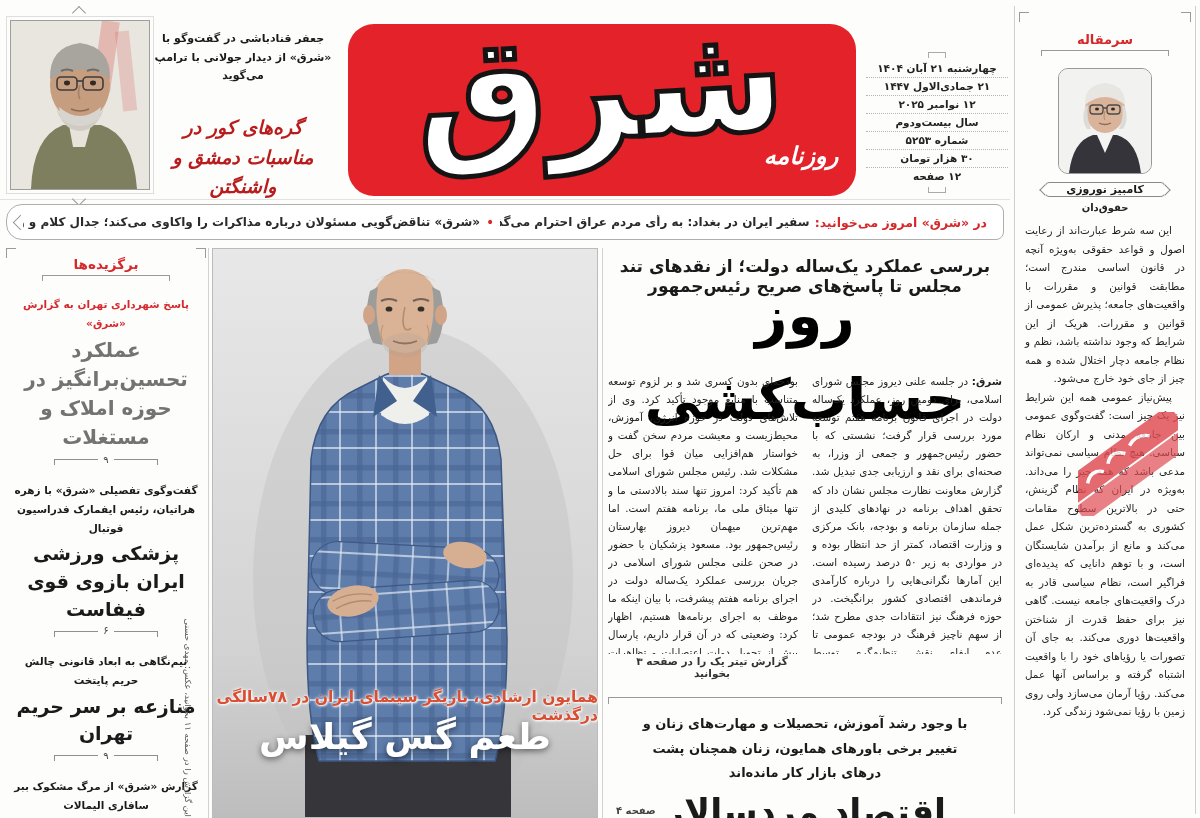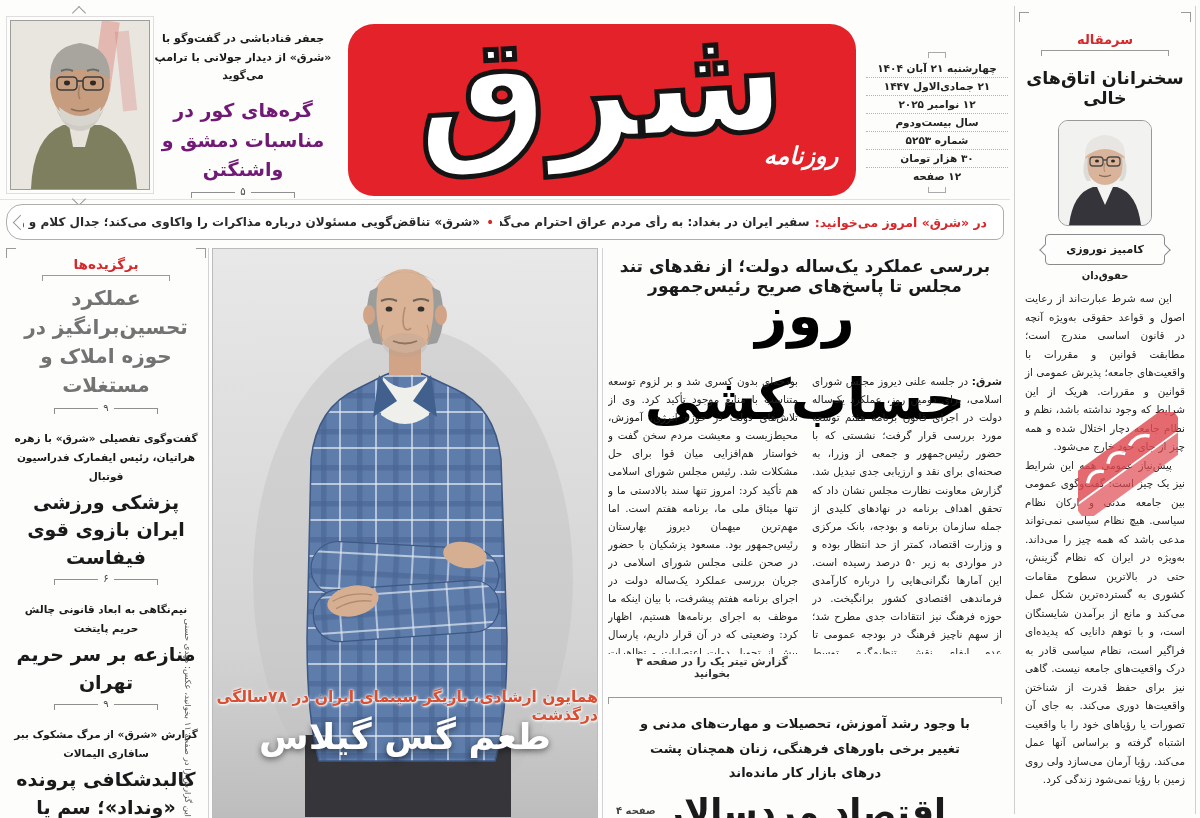--- a/index.html
+++ b/index.html
@@ -23,21 +23,21 @@
   .hdr-rule span{flex:1;border-top:1px solid #9a9a9a;position:relative;height:5px;}
   .hdr-rule span::before{content:"";position:absolute;width:1px;height:6px;background:#9a9a9a;top:-1px;}
   .hdr-rule span:first-child::before{right:0;}
   .hdr-rule span:last-child::before{left:0;}
 
   
   .tl-photo{left:10px;top:20px;width:138px;height:168px;border:1px solid #9d9d9d;outline:1px solid #e0dedc;outline-offset:3px;background:#e9e6e1;}
   .chev{position:absolute;width:9px;height:9px;border-left:1px solid #999;border-top:1px solid #999;}
   .tl-text{left:150px;top:30px;width:186px;text-align:center;}
   .tl-kicker{font-size:11px;font-weight:bold;line-height:1.7;}
-  .tl-headline{font-size:19px;font-weight:600;line-height:1.55;margin-top:10px;color:#701a75;}
+  .tl-headline{font-size:19px;font-weight:600;line-height:1.55;margin-top:27px;color:#b91c1c;font-style:italic;}
 
   
   .logo-box{left:348px;top:24px;width:508px;height:172px;background:#e32229;border-radius:26px;}
   .logo-text{left:340px;top:-38px;width:520px;height:250px;font-size:148px;font-weight:bold;color:#fff;text-align:center;line-height:250px;-webkit-text-stroke:5px #141414;transform:rotate(-3deg);letter-spacing:-6px;}
   .logo-tag{left:746px;top:142px;width:110px;font-size:24px;font-style:italic;color:#fff;text-align:center;font-weight:bold;}
 
   .datebox{left:866px;top:52px;width:142px;}
   .datebox .cap{width:16px;height:5px;border:1px solid #aaa;border-bottom:none;margin:0 auto 2px;}
   .datebox .cap.b{border-bottom:1px solid #aaa;border-top:none;margin-top:2px;}
   .daterow{font-size:10.5px;font-weight:600;text-align:center;padding:2px 0 3px;border-bottom:1px dotted #b5b5b5;color:#222;}
@@ -78,21 +78,21 @@
   .second-rule::after{left:0;}
   .second-kicker{font-size:13px;font-weight:bold;line-height:1.9;margin-top:8px;padding:0 26px;}
   .second-head{font-size:35px;font-weight:bold;margin-top:6px;letter-spacing:-1px;}
   .second-page{position:absolute;left:10px;bottom:2px;font-size:10px;font-weight:bold;color:#444;}
 
   
   .editorial{left:1014px;top:6px;width:182px;height:808px;border-left:1px solid #cfcfcf;border-right:1px solid #cfcfcf;box-sizing:border-box;overflow:hidden;}
   .ed-title{color:#d6292c;font-size:13px;font-weight:bold;text-align:center;margin-top:26px;letter-spacing:1px;}
   .ed-head{font-size:17.5px;font-weight:600;text-align:center;margin-top:12px;}
   .ed-photo{width:92px;height:104px;border:1px solid #999;border-radius:10px;margin:12px auto 0;overflow:hidden;background:#f1f1ef;}
-  .ed-badge{width:118px;margin:8px auto 0;border:1px solid #8a8a8a;border-radius:4px;font-size:11px;font-weight:bold;text-align:center;padding:8px 0;position:relative;}
+  .ed-badge{width:118px;margin:8px auto 0;border:1px solid #8a8a8a;border-radius:4px;font-size:11px;font-weight:bold;text-align:center;padding:0 0;position:relative;}
   .ed-badge::before,.ed-badge::after{content:"";position:absolute;top:50%;width:7px;height:7px;border:1px solid #8a8a8a;transform:translateY(-50%) rotate(45deg);background:#fff;}
   .ed-badge::before{right:-5px;border-left:none;border-bottom:none;}
   .ed-badge::after{left:-5px;border-right:none;border-top:none;}
   .ed-role{font-size:10px;font-weight:bold;text-align:center;margin-top:5px;color:#222;}
   .ed-body{padding:8px 10px 0;font-size:10.4px;line-height:1.78;text-align:justify;color:#1f1f1f;}
   .ed-body p{margin:0;text-indent:13px;}
   .ribbon{left:1078px;top:412px;width:100px;height:104px;pointer-events:none;}
 </style>
 </head>
 <body>
@@ -162,20 +162,21 @@
 <aside class="abs highlights">
   <div class="cnr tl" style="right:0;top:0;"></div>
   <div class="cnr tr" style="left:0;top:0;"></div>
   <div class="hl-title">برگزیده‌ها</div>
   <div class="hdr-rule">
       <span></span>
       <span></span>
     </div>
 
   <div>
+    <div class="hl-kicker red">پاسخ شهرداری تهران به گزارش «شرق»</div>
     <div class="hl-head red">عملکرد تحسین‌برانگیز در حوزه املاک و مستغلات</div>
     <div class="pagemark">
         <span class="pm-line pm-r"></span>
         <span class="pm-num">۹</span>
         <span class="pm-line pm-l"></span>
       </div>
   </div>
 
   <div>
     <div class="hl-kicker">گفت‌وگوی تفصیلی «شرق» با زهره هراتیان، رئیس ایفمارک فدراسیون فوتبال</div>
@@ -266,34 +267,33 @@
   <span class="lead">شرق:</span>
   <span>در جلسه علنی دیروز مجلس شورای اسلامی، برای دومین روز، عملکرد یک‌ساله دولت در اجرای قانون برنامه هفتم توسعه مورد بررسی قرار گرفت؛ نشستی که با حضور رئیس‌جمهور و جمعی از وزرا، به صحنه‌ای برای نقد و ارزیابی جدی تبدیل شد. گزارش معاونت نظارت مجلس نشان داد که تحقق اهداف برنامه در نهادهای کلیدی از جمله سازمان برنامه و بودجه، بانک مرکزی و وزارت اقتصاد، کمتر از حد انتظار بوده و در مواردی به زیر ۵۰ درصد رسیده است. این آمارها نگرانی‌هایی را درباره کارآمدی فرماندهی اقتصادی کشور برانگیخت. در حوزه فرهنگ نیز انتقادات جدی مطرح شد؛ از سهم ناچیز فرهنگ در بودجه عمومی تا عدم ایفای نقش تنظیم‌گری توسط دستگاه‌های مسئول. در کنار مباحث درمان؛ موضوعات اقتصاد و کالابرگ و ... هم پایشان در مباحث روز باز شد تا صحن علنی محلی برای حساب‌کشی از وزرای اقتصادی کابینه هم تبدیل شود. از سویی رئیس‌جمهور مسعود پزشکیان با رویکردی صریح و انتقادی، ضمن پذیرش مسئولیت دولت در ایجاد تورم، خواستار تدوین</span>
 </div>
 <div class="bodycol" style="left:608px;">
   <span>بودجه‌ای بدون کسری شد و بر لزوم توسعه متناسب با منابع موجود تأکید کرد. وی از تلاش‌های دولت در حوزه انرژی، آموزش، محیط‌زیست و معیشت مردم سخن گفت و خواستار هم‌افزایی میان قوا برای حل مشکلات شد. رئیس مجلس شورای اسلامی هم تأکید کرد: امروز تنها سند بالادستی ما و تنها میثاق ملی ما، برنامه هفتم است. اما مهم‌ترین میهمان دیروز بهارستان رئیس‌جمهور بود. مسعود پزشکیان با حضور در صحن علنی مجلس شورای اسلامی در جریان بررسی عملکرد یک‌ساله دولت در اجرای برنامه هفتم پیشرفت، با بیان اینکه ما موظف به اجرای برنامه‌ها هستیم، اظهار کرد: وضعیتی که در آن قرار داریم، پارسال پیش از تحویل دولت اعتصابات و تظاهرات پرستاران، بازنشستگان و معلمان بودند و گندمکاران هم مشکلاتی داشتند. پارسال همین زمان داشتیم برق مردم را قطع می‌کردیم و سوخت را به یک جایی نمی‌دادیم چون مشکل داشتیم، الان خیلی از این مشکلات را حل کرده‌ایم.</span>
 </div>
 <div class="abs story-footer">گزارش تیتر یک را در صفحه ۳ بخوانید</div>
 
 <section class="abs second">
   <div class="second-rule"></div>
-  <div class="second-kicker">با وجود رشد آموزش، تحصیلات و مهارت‌های مدنی و تغییر برخی باورهای فرهنگی، زنان همچنان پشت درهای بازار کار مانده‌اند</div>
+  <div class="second-kicker">با وجود رشد آموزش، تحصیلات و مهارت‌های زنان و تغییر برخی باورهای همایون، زنان همچنان پشت درهای بازار کار مانده‌اند</div>
   <div class="second-head">اقتصاد مردسالار</div>
   <div class="second-page">صفحه ۴</div>
 </section>
 
 <aside class="abs editorial">
   <div class="cnr tl" style="right:4px;top:6px;"></div>
   <div class="cnr tr" style="left:4px;top:6px;"></div>
   <div class="ed-title">سرمقاله</div>
   <div class="hdr-rule">
       <span></span>
       <span></span>
     </div>
-  <div class="ed-head">سخنرانان اتاق‌های خالی</div>
   <div class="ed-photo">
     <svg width="92" height="104" viewBox="0 0 92 104">
       <rect width="92" height="104" fill="#f2f2f0"></rect>
       <path d="M10 104 Q14 72 34 66 L58 66 Q78 72 82 104 Z" fill="#34343a"></path>
       <path d="M38 66 L54 66 L46 84 Z" fill="#f4f4f2"></path>
       <ellipse cx="46" cy="40" rx="20" ry="24" fill="#d9b49b"></ellipse>
       <path d="M26 36 Q25 16 46 14 Q67 16 66 36 Q56 28 46 28 Q36 28 26 36 Z" fill="#e8e6e2"></path>
       <path d="M26 38 Q22 52 28 60 L32 60 Q27 48 29 36 Z" fill="#dddbd7"></path>
       <path d="M66 38 Q70 52 64 60 L60 60 Q65 48 63 36 Z" fill="#dddbd7"></path>
       <rect x="31" y="36" width="13" height="9" rx="3" fill="none" stroke="#4a4a4a" stroke-width="1.3"></rect>

